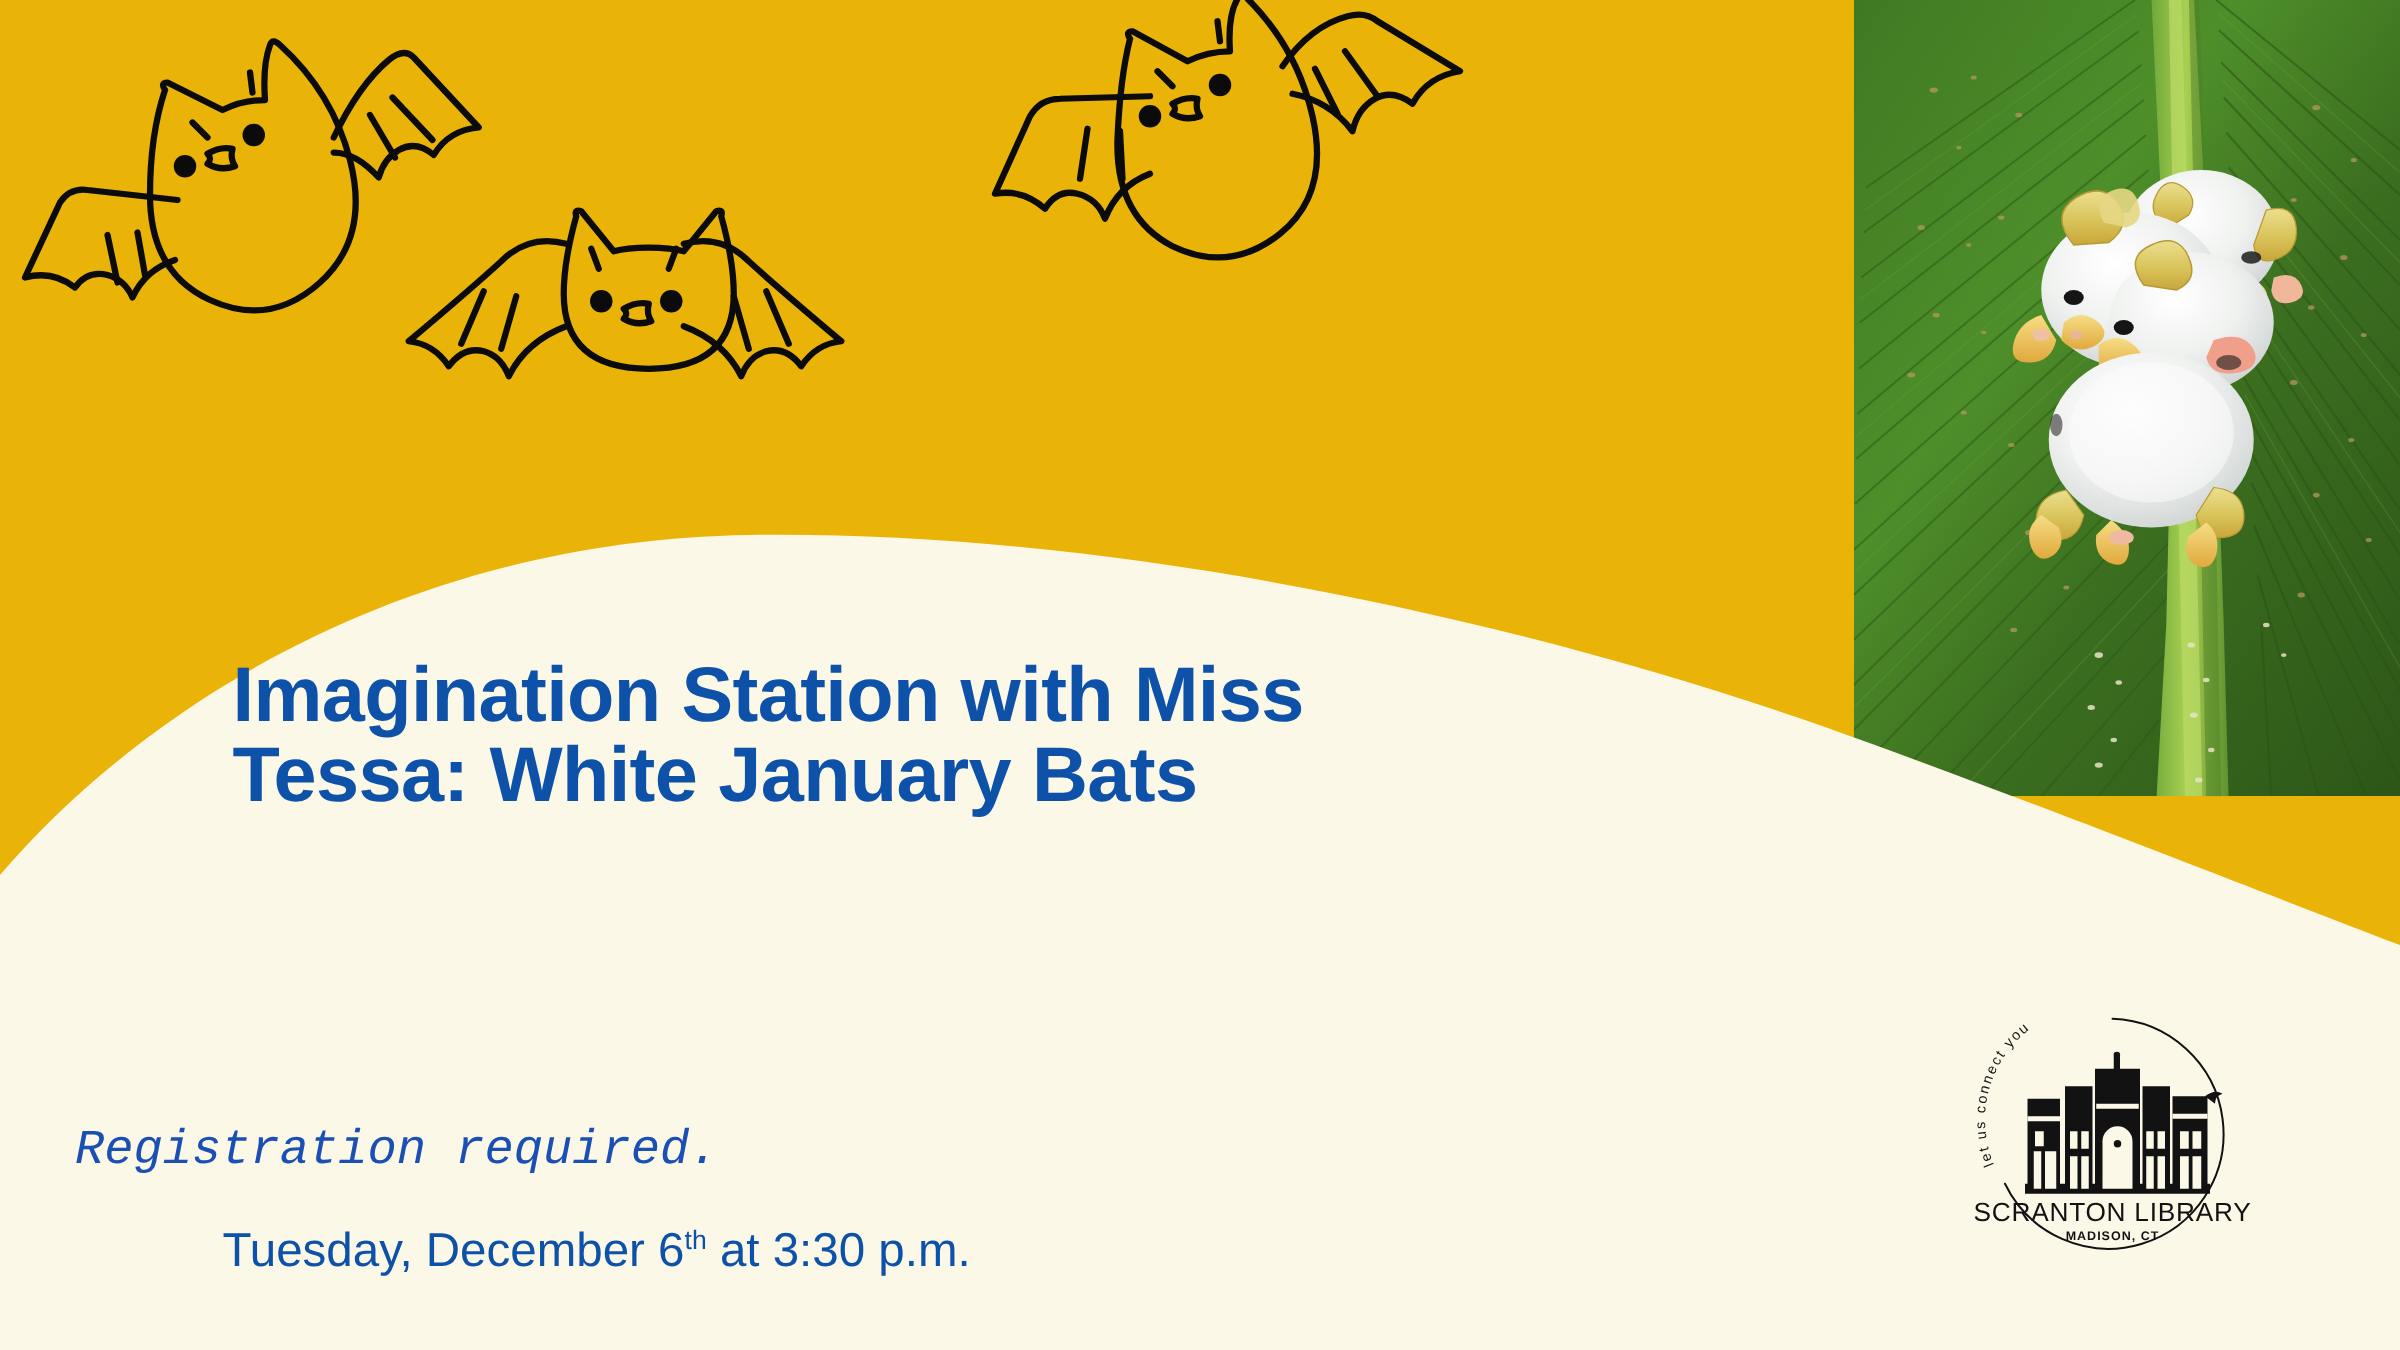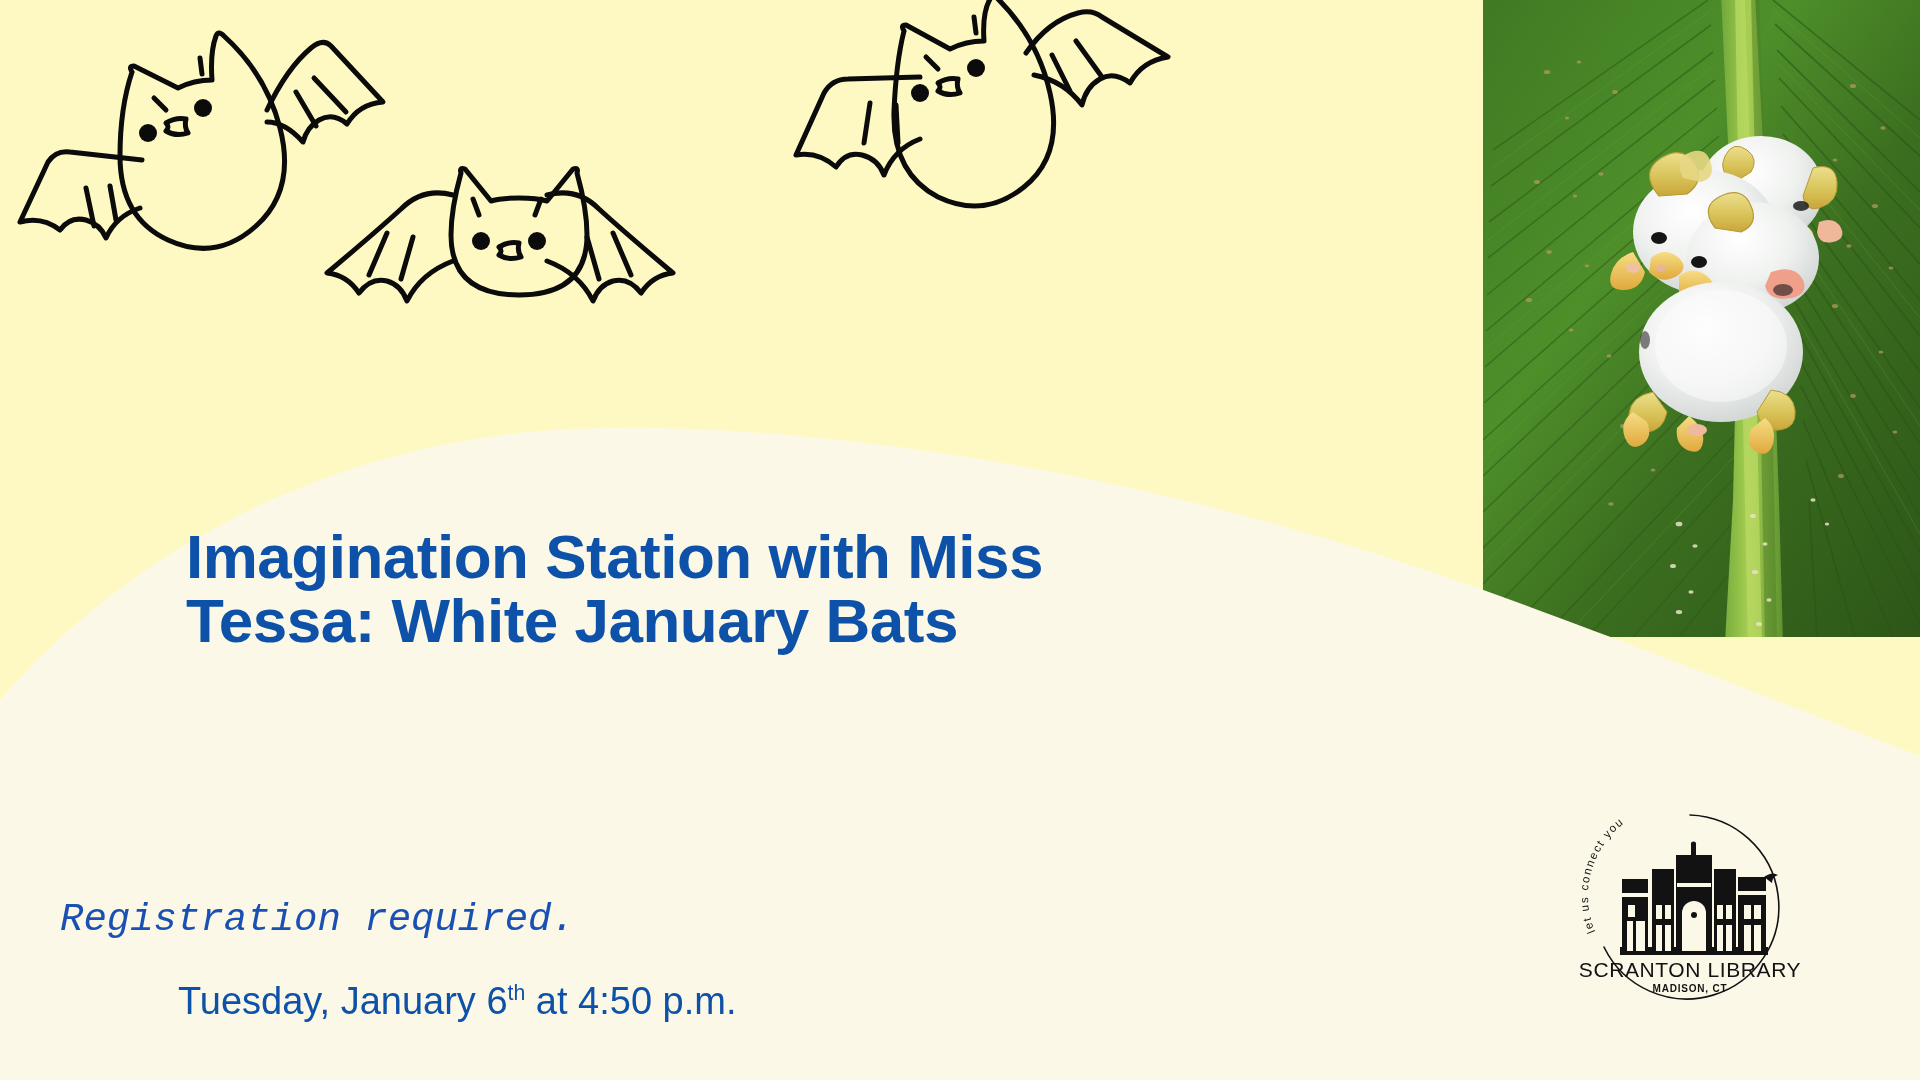--- a/index.html
+++ b/index.html
@@ -2,21 +2,21 @@
 <html><head>
 <meta charset="utf-8">
 <style>
   html,body{margin:0;padding:0;}
   body{
     width:1920px;height:1080px;overflow:hidden;
     font-family:"Liberation Sans", sans-serif;
     background:#0BBE63;
     position:relative;
   }
-  #flyer{position:absolute;inset:0;width:1920px;height:1080px;overflow:hidden;background:#fef9c3;}
+  #flyer{position:absolute;inset:0;width:1920px;height:1080px;overflow:hidden;background:#eab308;}
 
   
   .photo-wrap{
     position:absolute;left:1483px;top:0;width:437px;height:637px;
     overflow:hidden;
   }
   .photo-wrap svg{display:block;width:437px;height:637px;}
 
   
   .cream{
@@ -341,21 +341,21 @@
   </div>
 
   <div class="title">
     <div>Imagination Station with Miss</div>
     <div>Tessa: White January Bats</div>
   </div>
 
 
   <div class="reg-line">Registration required.</div>
 
-  <div class="date-line"><span>Tuesday, January 6</span><sup>th</sup><span> at 4:50 p.m.</span></div>
+  <div class="date-line"><span>Tuesday, December 6</span><sup>th</sup><span> at 3:30 p.m.</span></div>
 
   <div class="logo">
     <svg viewBox="0 0 225 225" xmlns="http://www.w3.org/2000/svg">
       <defs>
         <path id="arcPath" d="M 24 150 A 92 92 0 0 1 152 24"></path>
       </defs>
 
       <path d="M 112 20 A 92 92 0 1 1 26 152" fill="none" stroke="#121212" stroke-width="1.6" stroke-linecap="round"></path>
 
       <text font-family="'Liberation Sans', sans-serif" font-size="11.5" fill="#121212" letter-spacing="1.6">

